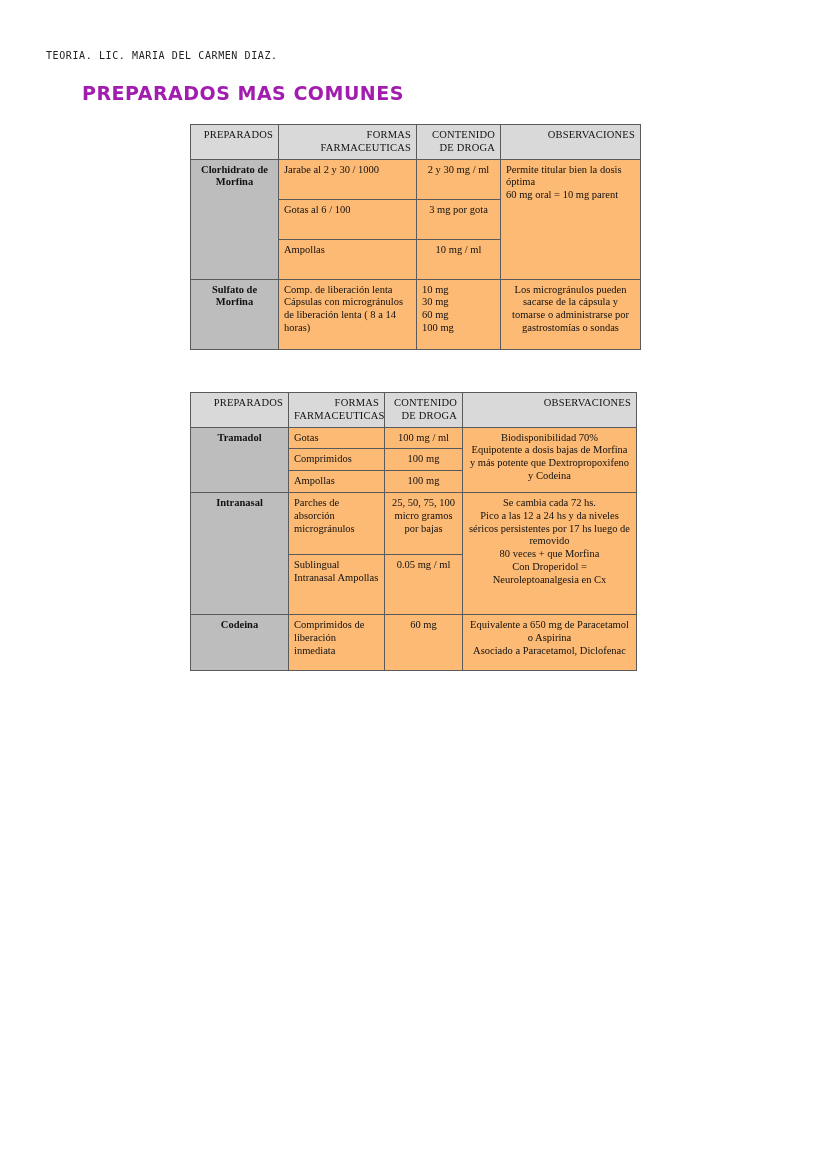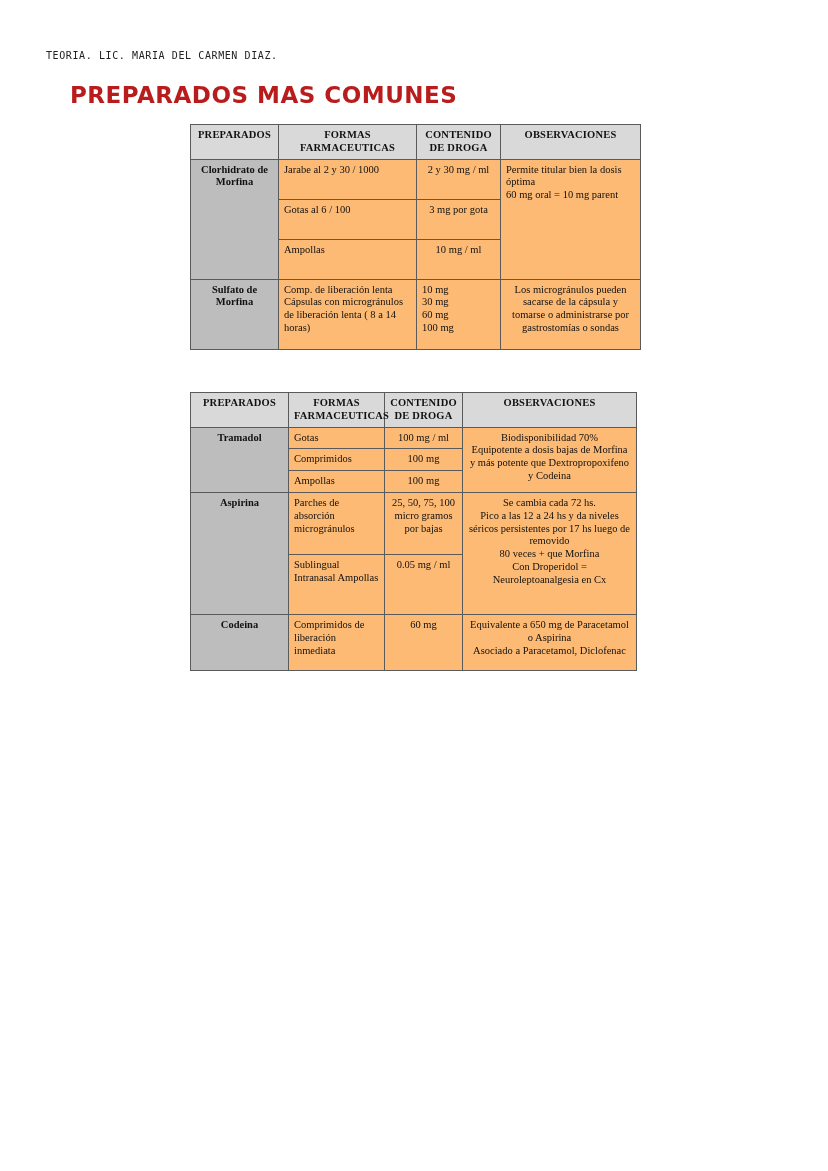--- a/index.html
+++ b/index.html
@@ -30,26 +30,26 @@
     font-family: "DejaVu Sans Mono", monospace;
     font-size: 10px;
     letter-spacing: 0.6px;
     color: #222;
     white-space: nowrap;
   }
 
   .doc-title {
     position: absolute;
     top: 82px;
-    left: 70px;
+    left: 82px;
     font-family: "DejaVu Sans", sans-serif;
     font-weight: bold;
-    font-size: 23px;
+    font-size: 19px;
     letter-spacing: 0.5px;
-    color: #b91c1c;
+    color: #a21caf;
     white-space: nowrap;
   }
 
   table.data-table {
     position: absolute;
     border-collapse: collapse;
     table-layout: fixed;
     border: 1px solid #3d3d3d;
   }
 
@@ -59,22 +59,22 @@
     padding: 4px 5px;
     font-size: 10.5px;
     line-height: 1.22;
     vertical-align: top;
     font-family: "Liberation Serif", serif;
     color: #111;
   }
 
   .th-cell {
     background: #d9d9d9;
-    text-align: center;
-    font-weight: bold;
+    text-align: right;
+    font-weight: normal;
     font-size: 10.5px;
     vertical-align: middle;
     letter-spacing: 0.2px;
   }
 
   .drug-cell {
     background: #bdbdbd;
     text-align: center;
     font-weight: bold;
     vertical-align: middle;
@@ -185,21 +185,21 @@
       </tr>
       <tr style="height:21px">
         <td class="body-cell vmid">Comprimidos</td>
         <td class="body-cell center vmid">100 mg</td>
       </tr>
       <tr style="height:21px">
         <td class="body-cell vmid">Ampollas</td>
         <td class="body-cell center vmid">100 mg</td>
       </tr>
       <tr style="height:62px">
-        <td class="drug-cell" rowspan="2">Aspirina</td>
+        <td class="drug-cell" rowspan="2">Intranasal</td>
         <td class="body-cell">Parches de absorción microgránulos</td>
         <td class="body-cell center">25, 50, 75, 100 micro gramos por bajas</td>
         <td class="body-cell center vmid nowrap-lines" rowspan="2">Se cambia cada 72 hs.
 Pico a las 12 a 24 hs y da niveles séricos persistentes por 17 hs luego de removido
 80 veces + que Morfina
 Con Droperidol = Neuroleptoanalgesia en Cx</td>
       </tr>
       <tr style="height:60px">
         <td class="body-cell">Sublingual Intranasal Ampollas</td>
         <td class="body-cell center vmid">0.05 mg / ml</td>

